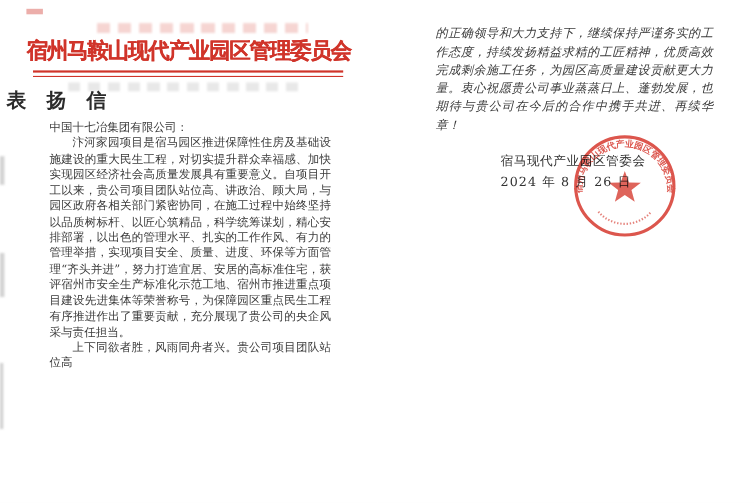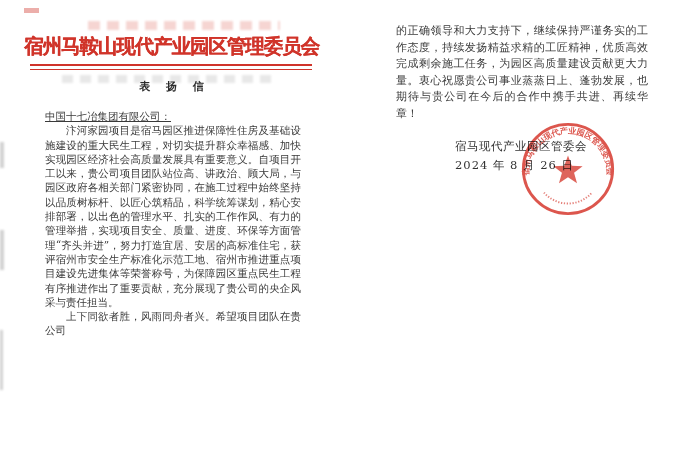--- a/index.html
+++ b/index.html
@@ -25,37 +25,37 @@
     transform:scaleX(.97);transform-origin:center;
     text-shadow:.4px 0 0 #d0342a;
   }
   .rule-double{
     position:absolute;left:30px;top:64px;width:282px;height:3px;
     border-top:2.2px solid #d0342a;
     border-bottom:1.4px solid #d0342a;
   }
   .letter-title{
     position:absolute;left:0;top:79px;width:343px;
-    text-align:center;font-size:11px;font-weight:bold;
+    text-align:left;font-size:18px;font-weight:bold;
     letter-spacing:6px;padding-left:6px;box-sizing:border-box;
     color:#2b2b2b;
   }
   .body-left{
     position:absolute;left:45px;top:109px;width:256px;
     font-size:10.5px;line-height:14.3px;color:#3a3a3a;
     text-align:justify;
   }
   .body-left p,.body-right p{margin:0;text-align:justify;}
   .indent{text-indent:2em;}
-  .salutation{margin:0 0 1px 0;text-decoration:underline;}
+  .salutation{margin:0 0 1px 0;}
 
   
   .body-right{
     position:absolute;left:53px;top:23px;width:252px;
-    font-size:11px;line-height:16.6px;color:#3a3a3a;
+    font-size:11px;line-height:16.6px;color:#3a3a3a;font-style:italic;
   }
   .sign-block{
     position:absolute;left:112px;top:139px;width:226px;
     color:#333;z-index:1;
   }
   .sign-name{font-size:11.5px;letter-spacing:.5px;}
   .sign-date{font-size:11.5px;margin-top:4px;letter-spacing:1px;}
   .seal{
     position:absolute;left:177px;top:121px;width:96px;height:96px;
     z-index:2;mix-blend-mode:multiply;opacity:.85;
@@ -82,21 +82,21 @@
   <div class="artifact artifact-red"></div>
   <div class="artifact bleed-top"></div>
   <div class="org-title">宿州马鞍山现代产业园区管理委员会</div>
   <div class="rule-double"></div>
   <div class="artifact bleed-mid"></div>
   <div class="letter-title">表 扬 信</div>
 
   <div class="body-left">
     <p class="salutation">中国十七冶集团有限公司：</p>
     <p class="indent">汴河家园项目是宿马园区推进保障性住房及基础设施建设的重大民生工程，对切实提升群众幸福感、加快实现园区经济社会高质量发展具有重要意义。自项目开工以来，贵公司项目团队站位高、讲政治、顾大局，与园区政府各相关部门紧密协同，在施工过程中始终坚持以品质树标杆、以匠心筑精品，科学统筹谋划，精心安排部署，以出色的管理水平、扎实的工作作风、有力的管理举措，实现项目安全、质量、进度、环保等方面管理“齐头并进”，努力打造宜居、安居的高标准住宅，获评宿州市安全生产标准化示范工地、宿州市推进重点项目建设先进集体等荣誉称号，为保障园区重点民生工程有序推进作出了重要贡献，充分展现了贵公司的央企风采与责任担当。</p>
-    <p class="indent">上下同欲者胜，风雨同舟者兴。希望项目团队在贵公司</p>
+    <p class="indent">上下同欲者胜，风雨同舟者兴。贵公司项目团队站位高</p>
   </div>
 
   <div class="artifact smudge s1"></div>
   <div class="artifact smudge s2"></div>
   <div class="artifact smudge s3"></div>
 </div>
 
 <div class="page" id="page-right">
   <div class="body-right">
     <p>的正确领导和大力支持下，继续保持严谨务实的工作态度，持续发扬精益求精的工匠精神，优质高效完成剩余施工任务，为园区高质量建设贡献更大力量。衷心祝愿贵公司事业蒸蒸日上、蓬勃发展，也期待与贵公司在今后的合作中携手共进、再续华章！</p>

